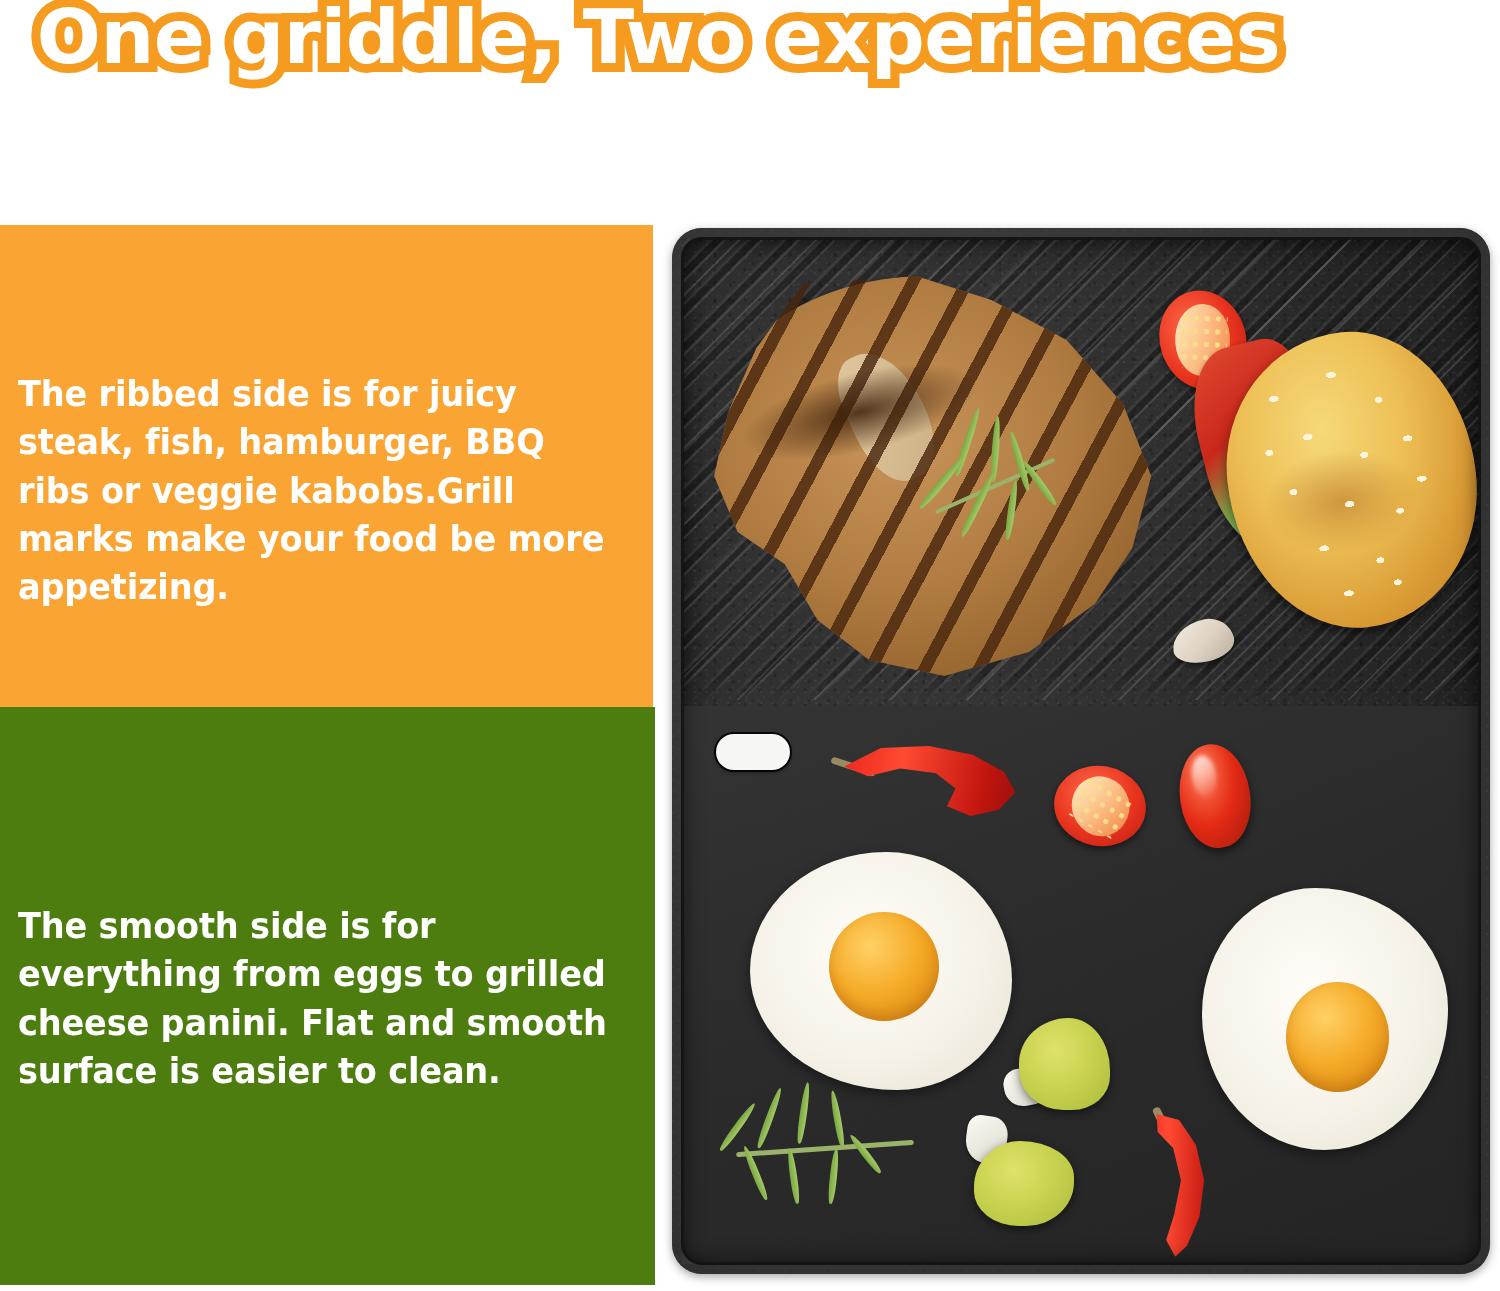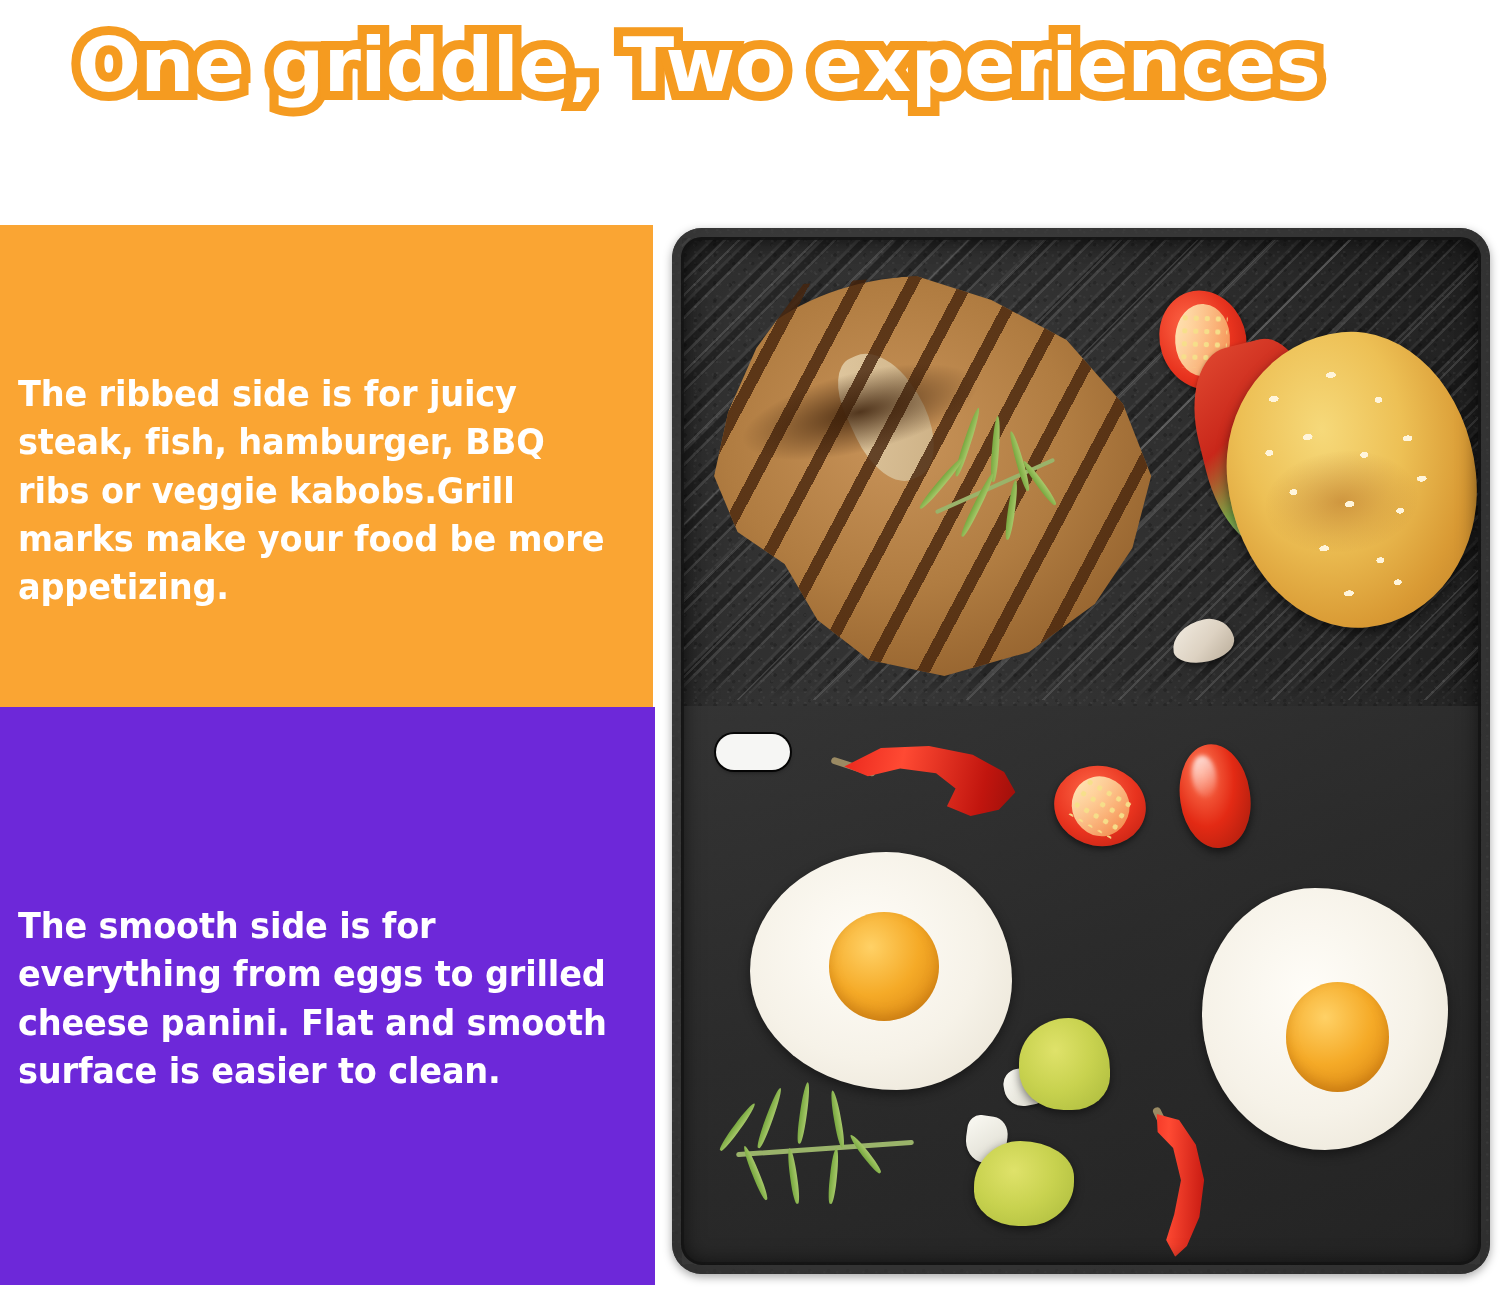--- a/index.html
+++ b/index.html
@@ -1,37 +1,37 @@
 <!DOCTYPE html>
 <html><head>
 <meta charset="utf-8">
 <style>
   html,body{margin:0;padding:0;background:#fff;}
   body{width:1500px;height:1291px;overflow:hidden;font-family:"Liberation Sans",sans-serif;}
   #stage{position:relative;width:1500px;height:1291px;background:#ffffff;overflow:hidden;}
 
   
   .title-wrap{position:absolute;left:0;top:0;width:1316px;height:130px;
-    display:flex;align-items:center;justify-content:center;padding-left:40px;}
+    display:flex;justify-content:center;}
   .title{
     font-family:"DejaVu Sans","Liberation Sans",sans-serif;
     font-weight:bold;font-size:74px;letter-spacing:-0.5px;
     color:#ffffff;
     -webkit-text-stroke:18px #F59B20;
     paint-order:stroke fill;
     text-shadow:none;
     white-space:nowrap;
     line-height:1;
     transform:scaleX(1.02);
   }
 
   
   .panel{position:absolute;left:0;box-sizing:border-box;}
   #panel-orange{top:225px;width:653px;height:482px;background:#FAA533;padding-left:23px;}
-  #panel-green{top:707px;width:655px;height:578px;background:#6d28d9;}
+  #panel-green{top:707px;width:655px;height:578px;background:#4d7c0f;}
 
   .panel-text{
     position:absolute;left:18px;right:18px;
     color:#ffffff;
     font-family:"DejaVu Sans","Liberation Sans",sans-serif;
     font-weight:bold;
     font-size:35px;
     line-height:1.38;
     letter-spacing:-0.2px;
     transform:scaleX(0.96);

